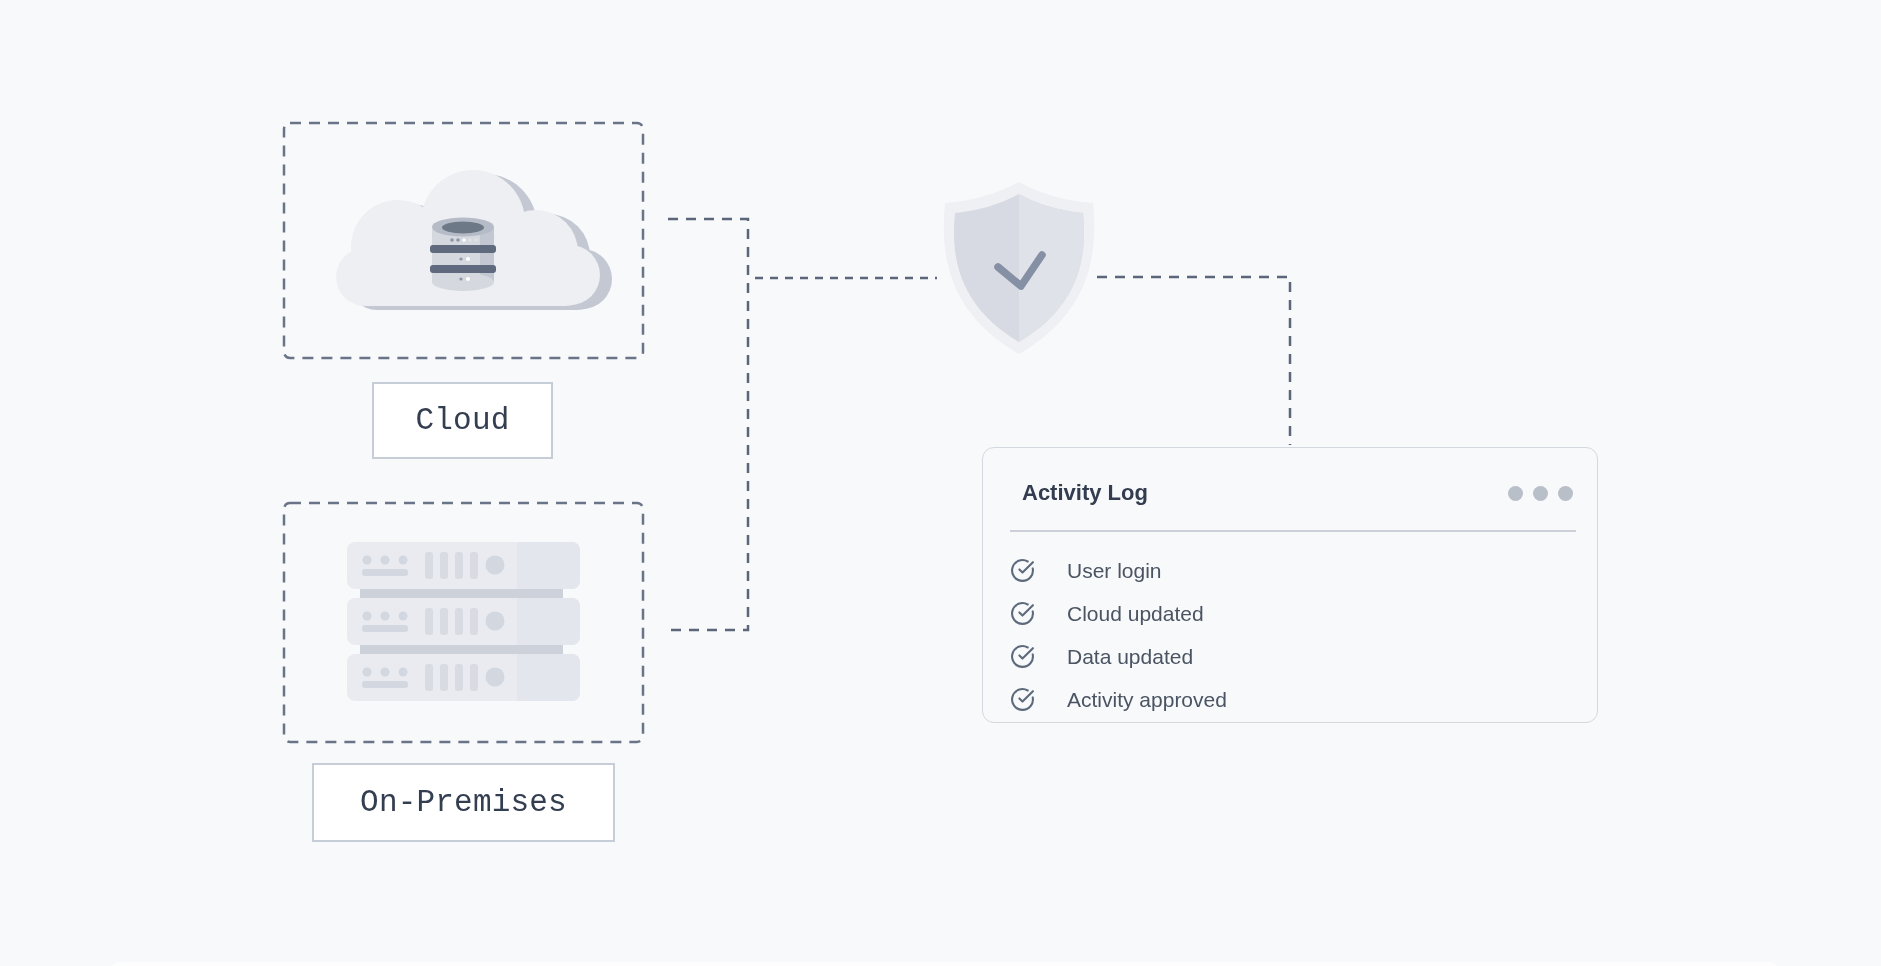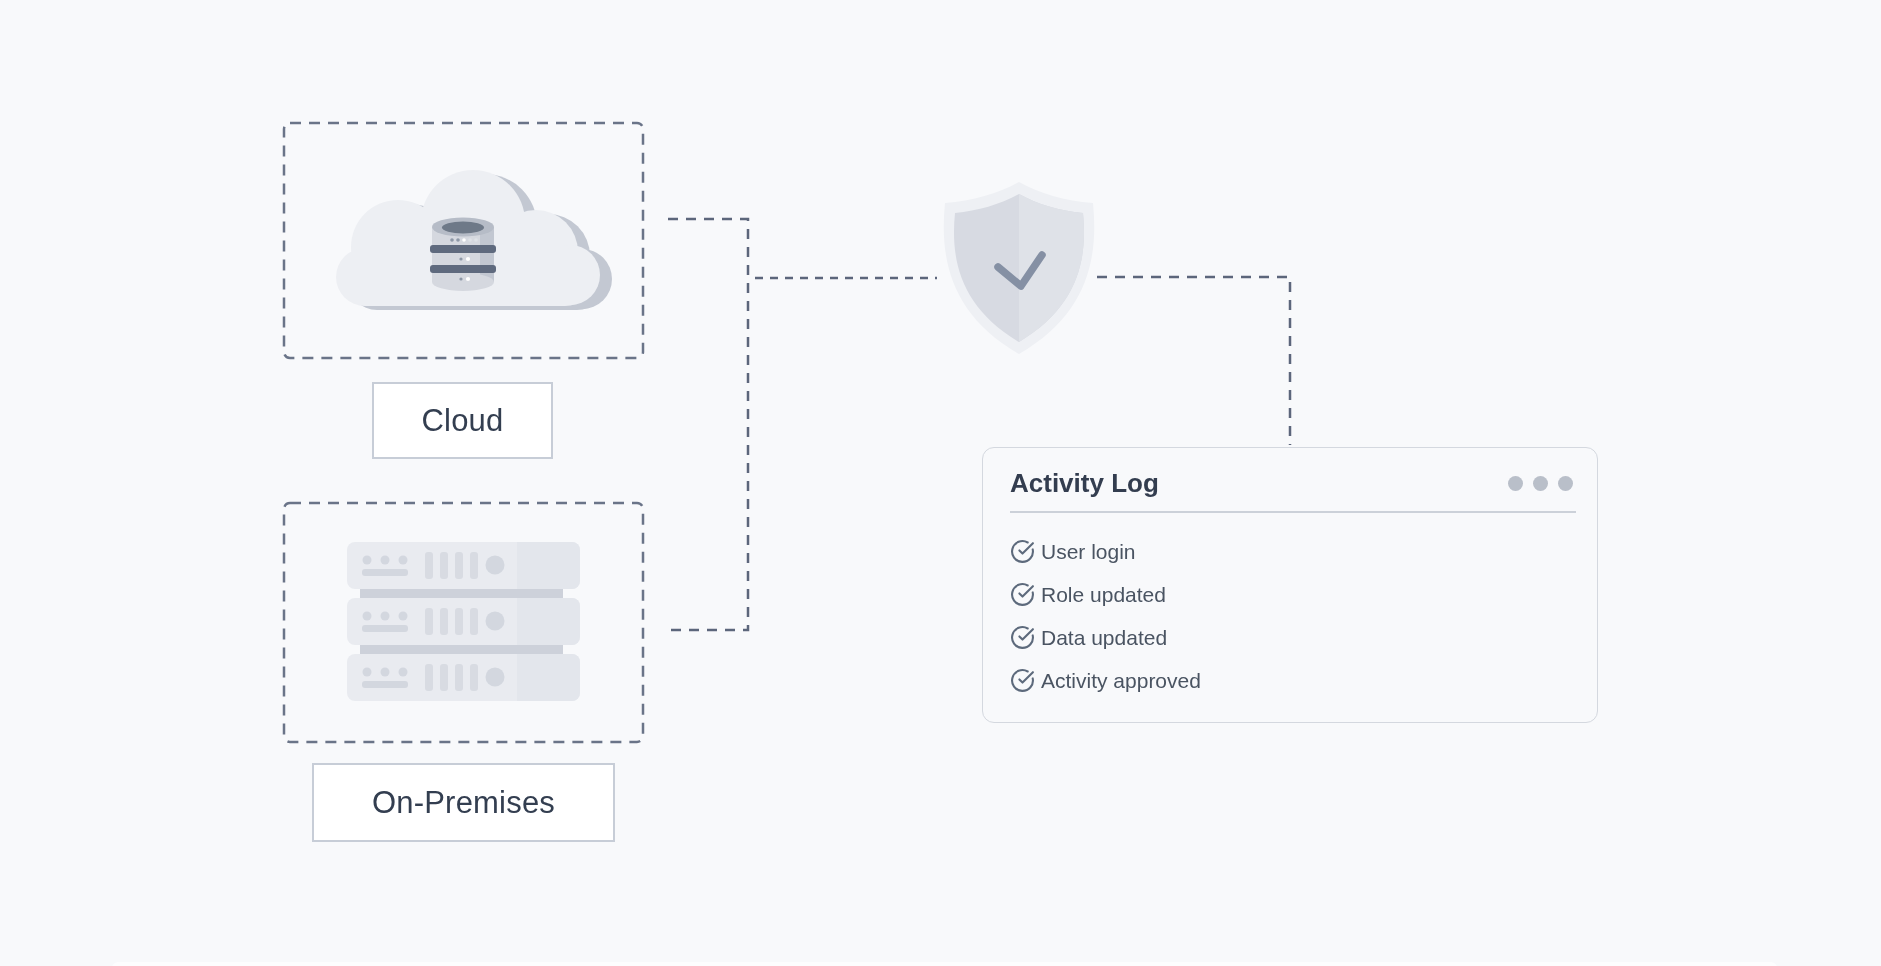--- a/index.html
+++ b/index.html
@@ -7,45 +7,45 @@
     position:relative;width:1881px;height:966px;overflow:hidden;
     background:#f8f9fb;
     font-family:"Liberation Sans","DejaVu Sans",sans-serif;
   }
   .stage svg.diagram{position:absolute;left:0;top:0;}
 
   
   .label-box{
     position:absolute;display:flex;align-items:center;justify-content:center;
     background:#ffffff;border:2px solid #c7cdd7;box-sizing:border-box;
-    color:#333e50;font-size:31px;font-weight:400;letter-spacing:.2px;
+    color:#333e50;font-size:31px;font-weight:400;letter-spacing:.2px;font-family:Liberation Mono, monospace;
   }
   .label-box.cloud{left:372px;top:382px;width:181px;height:77px;}
   .label-box.onprem{left:312px;top:763px;width:303px;height:79px;}
 
   
   .panel{
     position:absolute;left:982px;top:447px;width:616px;height:276px;
     border:1.5px solid #d4d8df;border-radius:12px;box-sizing:border-box;
     background:transparent;
   }
   .panel-header{
     display:flex;align-items:center;justify-content:space-between;
     padding:21px 24px 0 27px;
   }
   .panel-title{
-    margin:0;font-size:26px;font-weight:700;color:#333d4f;line-height:1.1;
+    margin:12px;font-size:22px;font-weight:700;color:#333d4f;line-height:1.1;
   }
   .dots{display:flex;gap:10px;align-items:center;}
   .dots span{width:15px;height:15px;border-radius:50%;background:#b9bfc9;display:block;}
   .panel-divider{
     border:none;height:2px;background:#ccd1d9;margin:13px 21px 0 27px;
   }
   .entries{list-style:none;margin:17px 0 0 0;padding:0 0 0 27px;}
-  .entry{display:flex;align-items:center;gap:6px;height:43px;color:#4a5462;text-align:right;}
+  .entry{display:flex;align-items:center;gap:32px;height:43px;color:#4a5462;text-align:right;}
   .entry svg{color:#5d6a7c;flex:0 0 auto;}
   .entry-label{font-size:21px;line-height:1;}
 </style>
 </head>
 <body>
 
 <div class="stage">
 
   <svg class="diagram" width="1881" height="966" viewBox="0 0 1881 966">
     <defs>
@@ -179,21 +179,21 @@
           <path d="M21.801 10A10 10 0 1 1 17 3.335"></path>
             <path d="m9 11 3 3L22 4"></path>
         </svg>
         <span class="entry-label">User login</span>
       </li>
       <li class="entry">
         <svg width="25" height="25" viewBox="0 0 24 24" fill="none" stroke="currentColor" stroke-width="2" stroke-linecap="round" stroke-linejoin="round">
           <path d="M21.801 10A10 10 0 1 1 17 3.335"></path>
             <path d="m9 11 3 3L22 4"></path>
         </svg>
-        <span class="entry-label">Role updated</span>
+        <span class="entry-label">Cloud updated</span>
       </li>
       <li class="entry">
         <svg width="25" height="25" viewBox="0 0 24 24" fill="none" stroke="currentColor" stroke-width="2" stroke-linecap="round" stroke-linejoin="round">
           <path d="M21.801 10A10 10 0 1 1 17 3.335"></path>
             <path d="m9 11 3 3L22 4"></path>
         </svg>
         <span class="entry-label">Data updated</span>
       </li>
       <li class="entry">
         <svg width="25" height="25" viewBox="0 0 24 24" fill="none" stroke="currentColor" stroke-width="2" stroke-linecap="round" stroke-linejoin="round">

